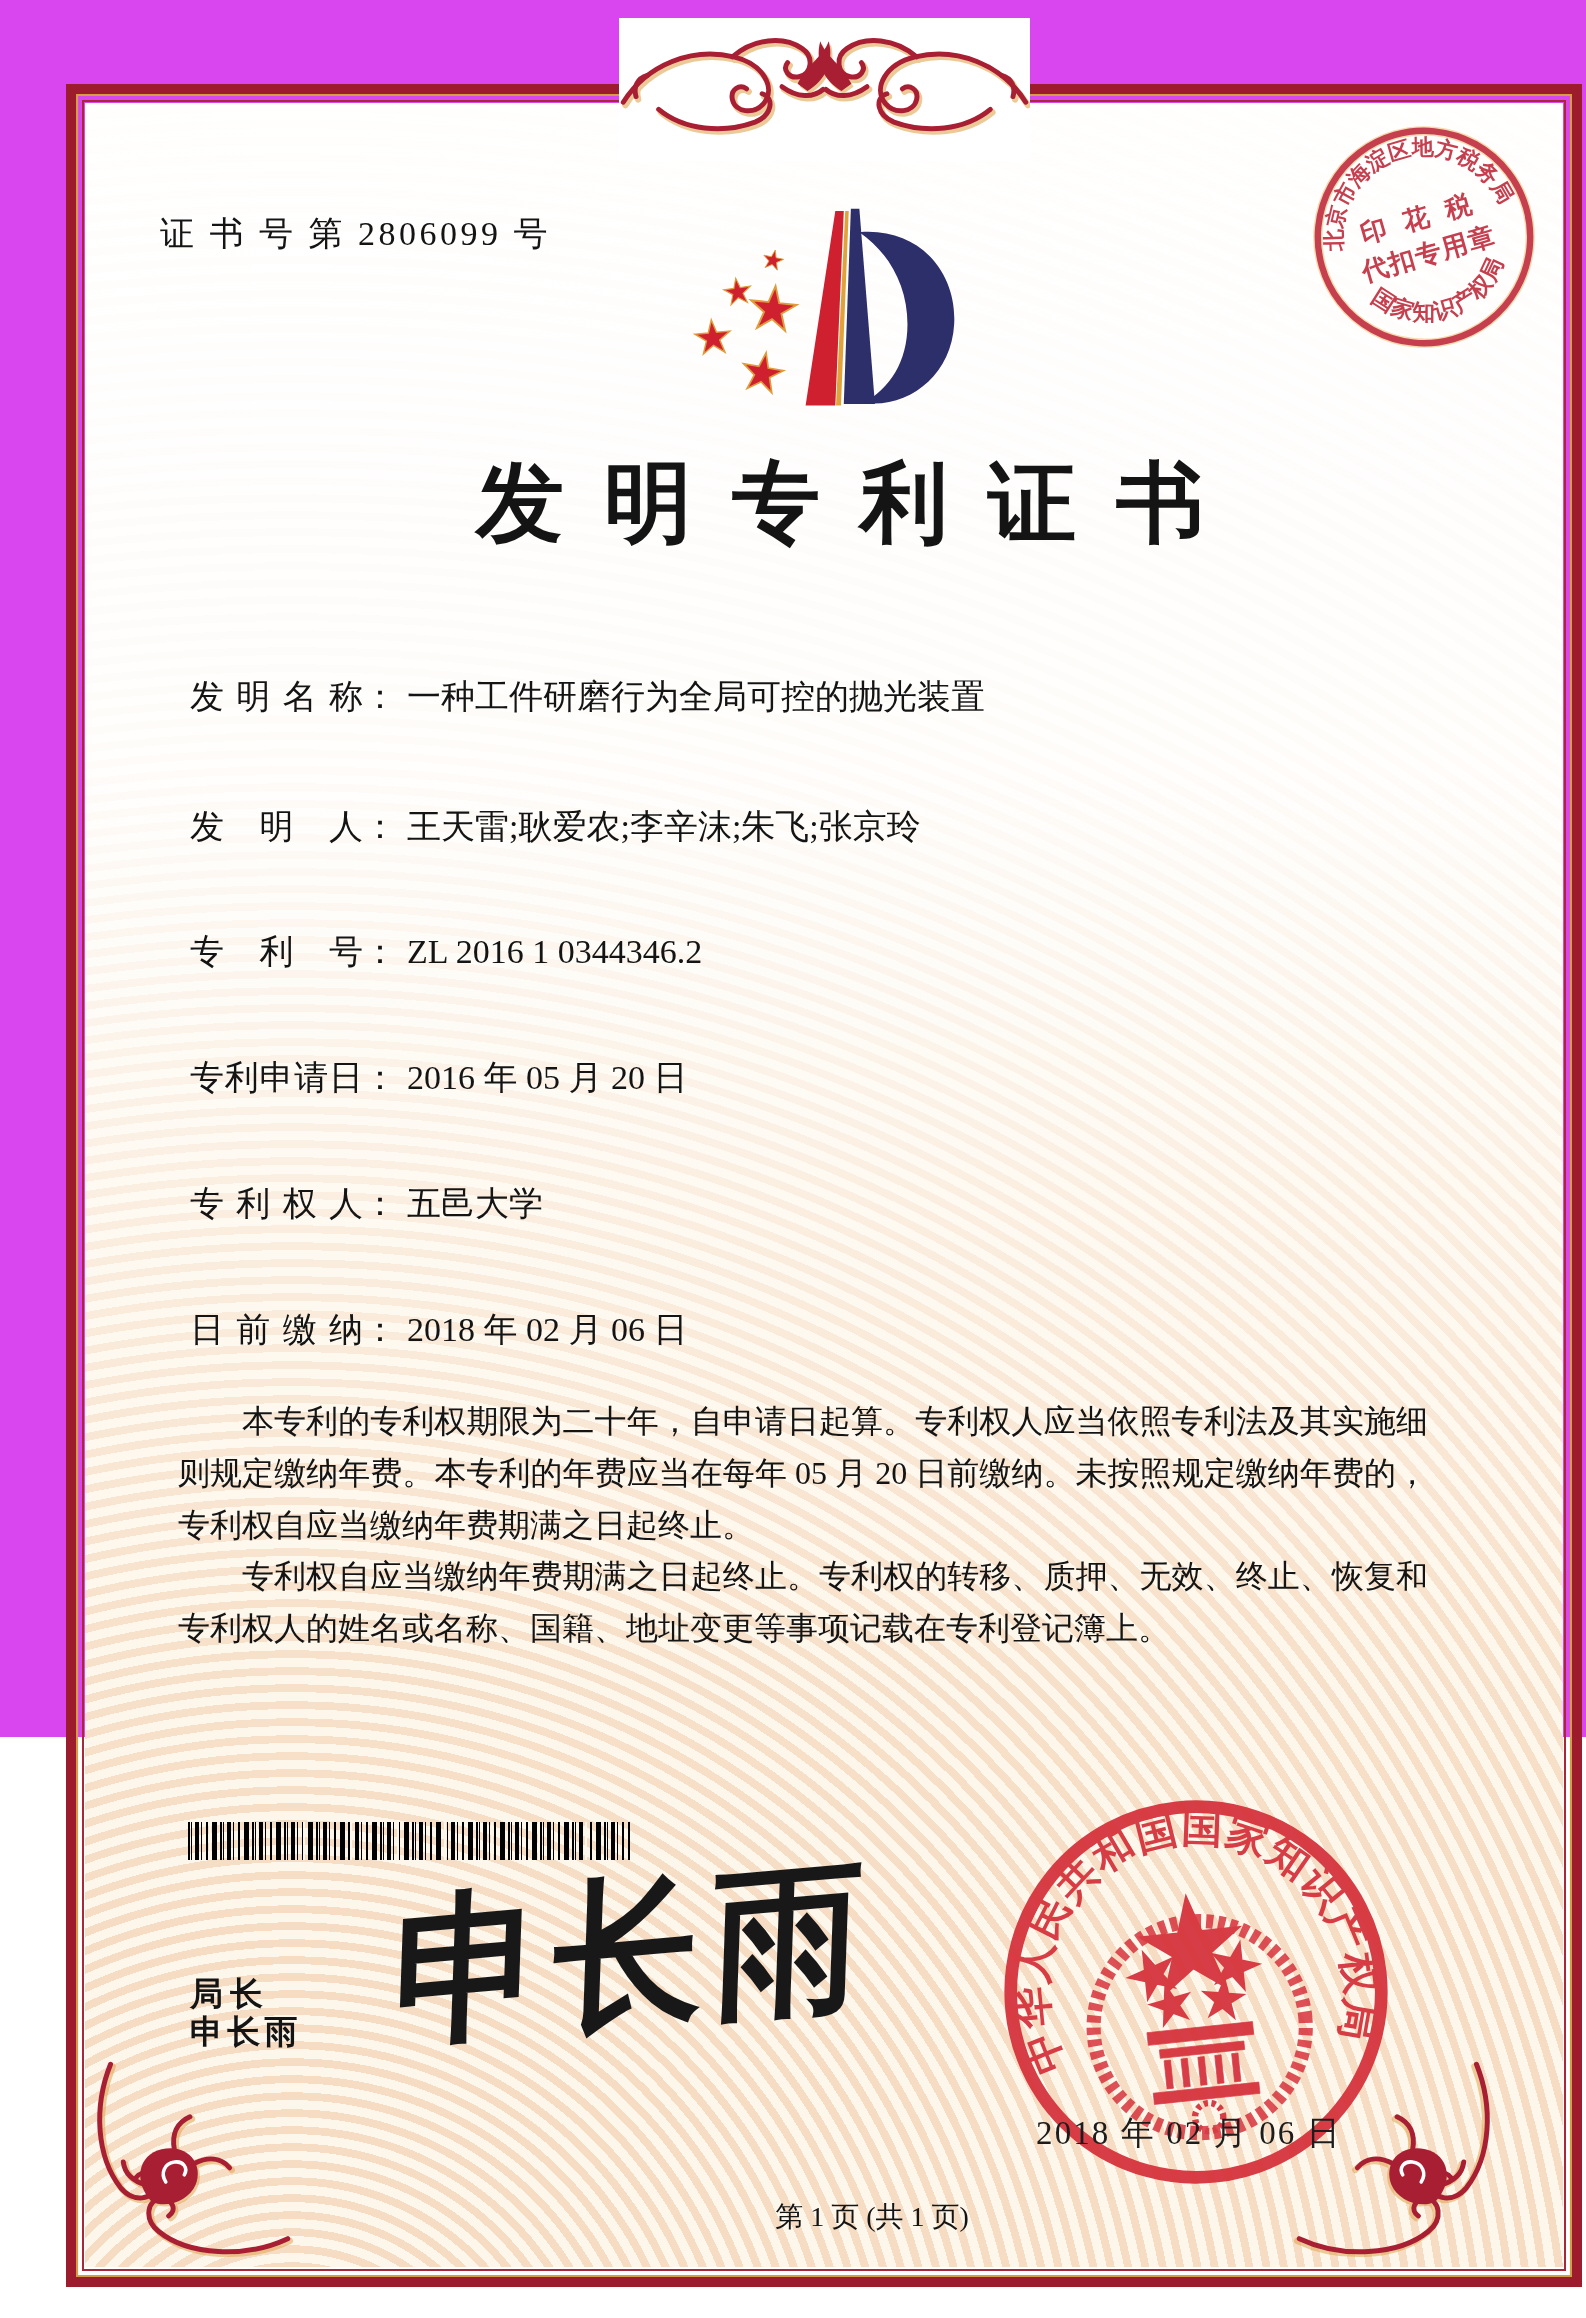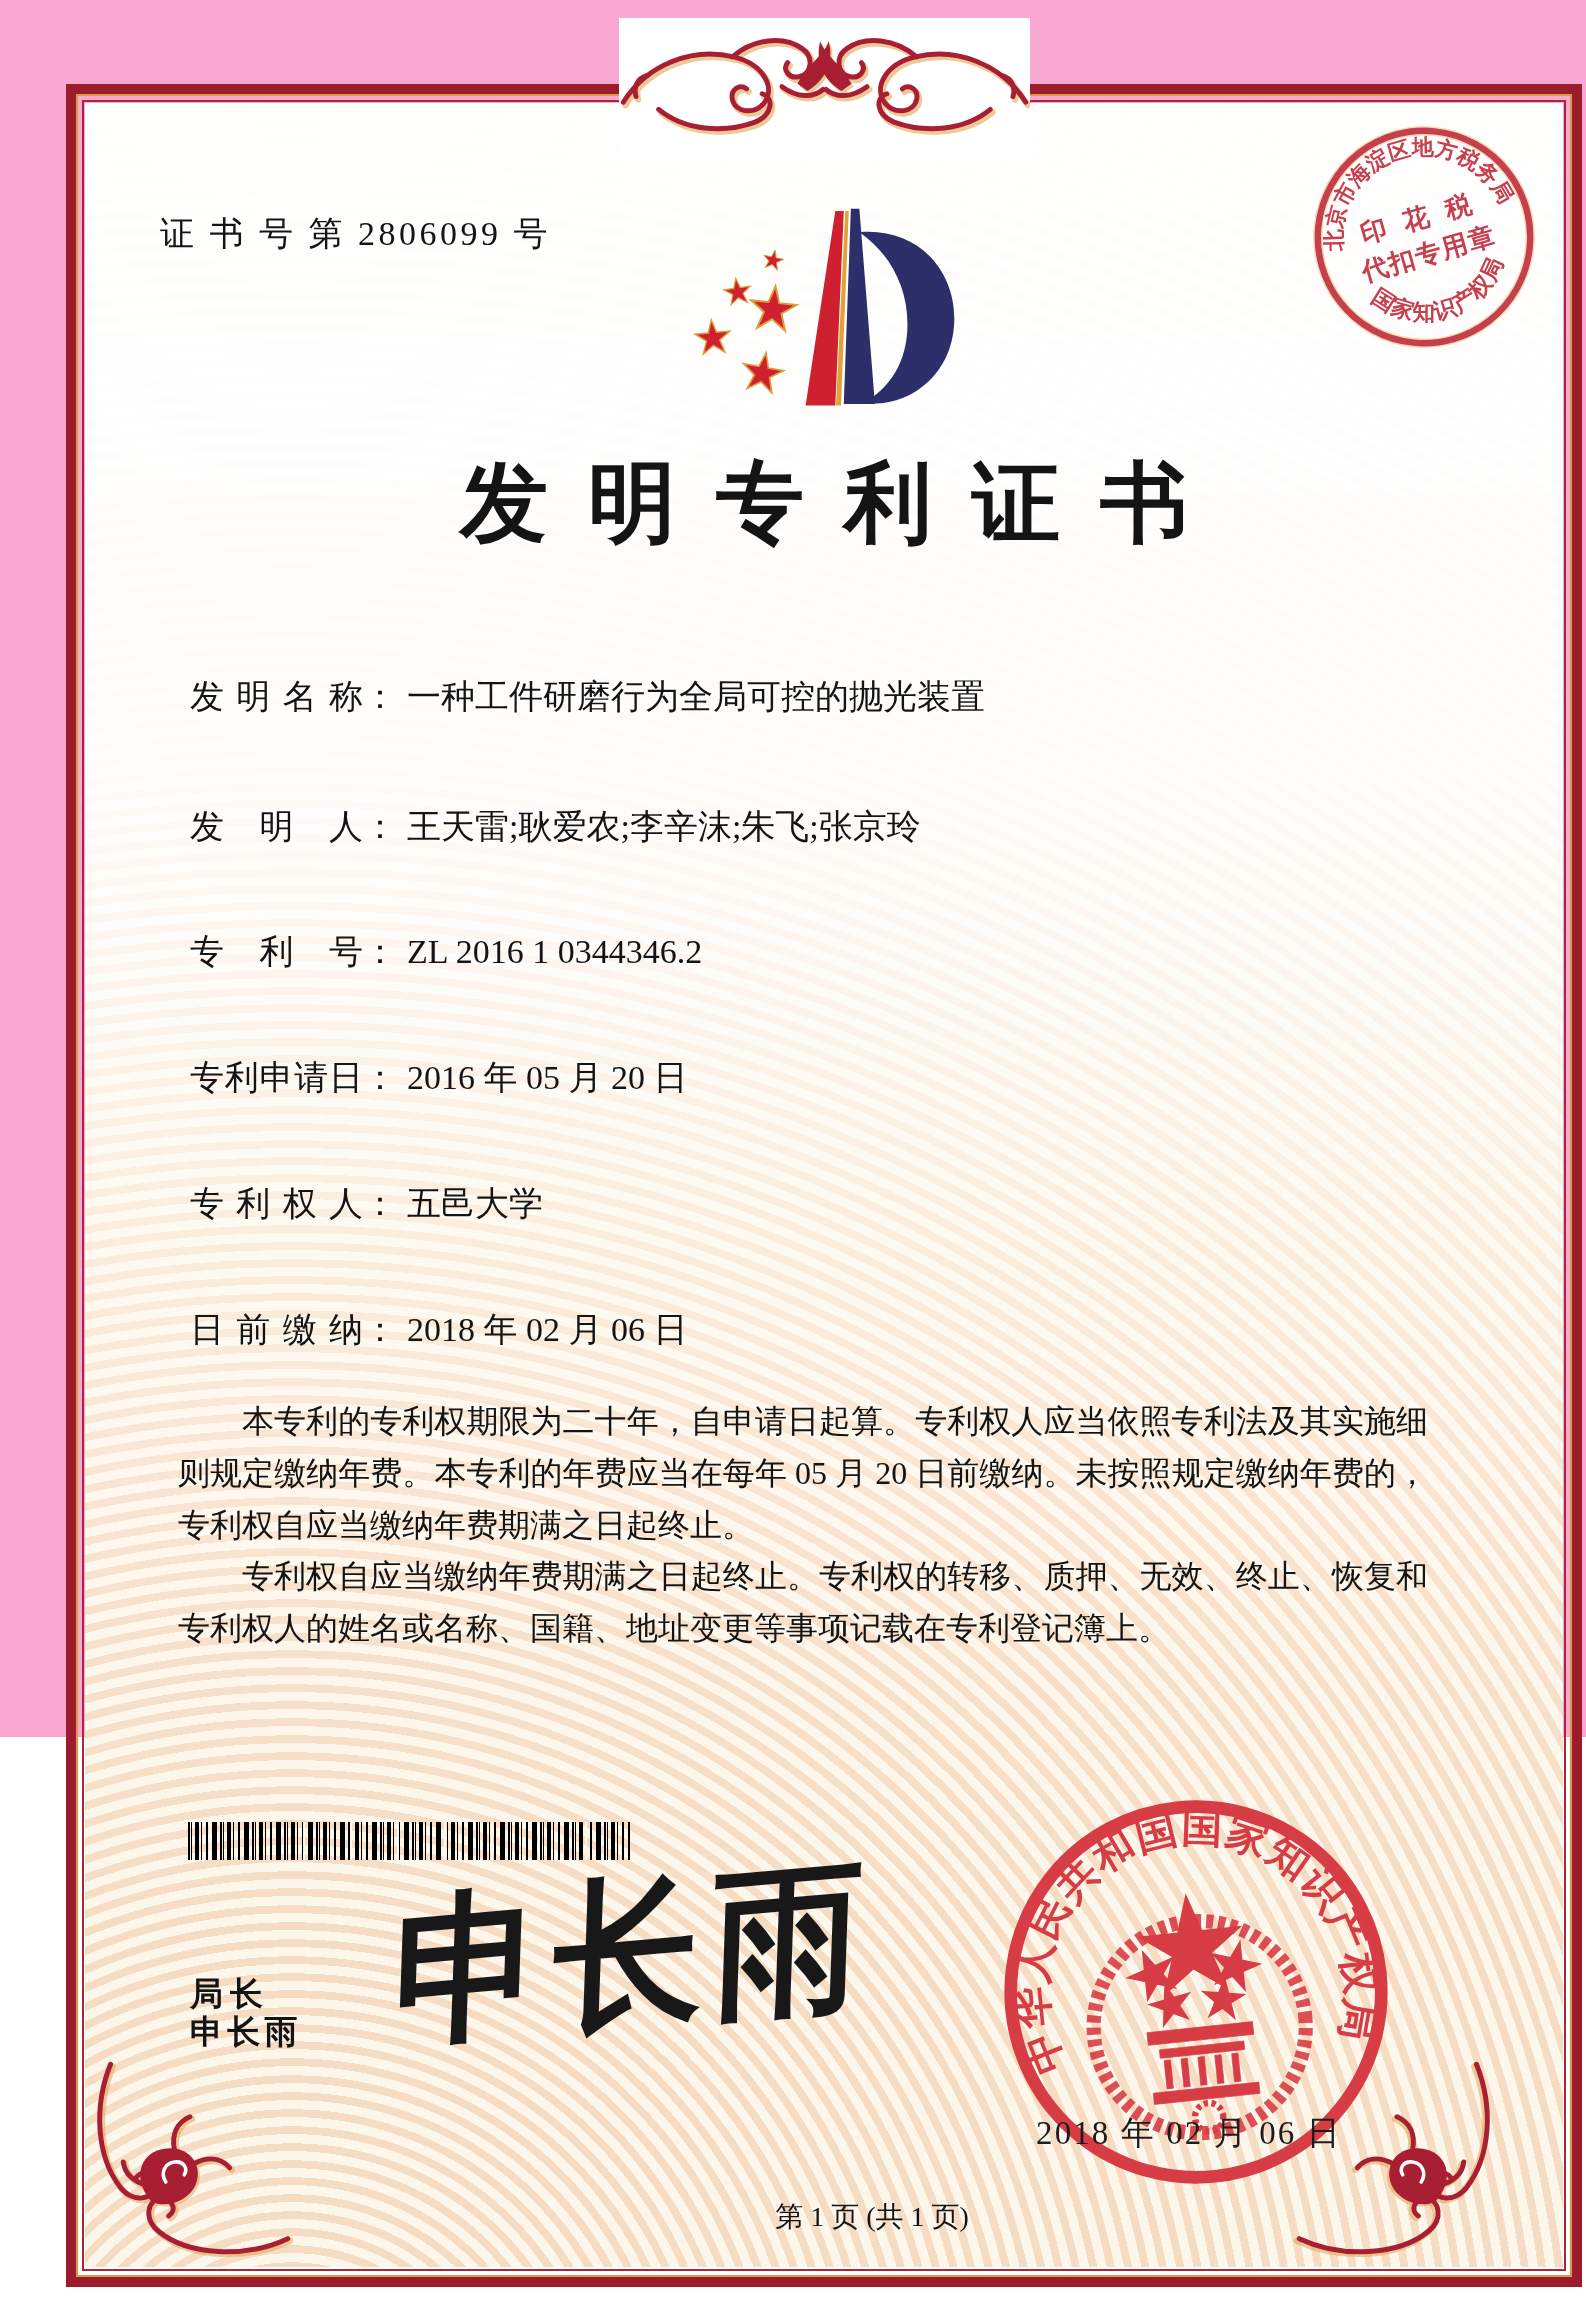--- a/index.html
+++ b/index.html
@@ -1,18 +1,18 @@
 <!DOCTYPE html>
 <html style="font-size:11.3px"><head>
 <meta charset="utf-8">
 <style>
   html,body{margin:0;padding:0;background:#ffffff;}
   body{width:1586px;height:2319px;overflow:hidden;
        font-family:"Liberation Serif","DejaVu Serif",serif;color:#141414;}
-  .page{position:absolute;left:0;top:0;width:1586px;height:1737px;background:#f9a8d4;}
+  .page{position:absolute;left:0;top:0;width:1586px;height:1737px;background:#d946ef;}
 
   
   .waves{position:absolute;left:85px;top:103px;width:1478px;height:2164px;z-index:1;
     background:
       linear-gradient(to bottom,rgba(255,255,255,.97) 0%,rgba(255,255,255,.9) 30%,
                       rgba(255,252,246,.55) 52%,rgba(255,250,242,.18) 70%,rgba(255,250,242,0) 85%),
       repeating-radial-gradient(circle at 14% 108%, #f6dcc3 0 7.8px, #fdf6ea 7.8px 17px),
       repeating-radial-gradient(circle at 86% 112%, rgba(246,220,195,.6) 0 9.2px, rgba(253,246,234,.6) 9.2px 20px);
   }
 
@@ -23,21 +23,21 @@
 
   .ornament{position:absolute;z-index:4;}
   #top-ornament{left:619px;top:18.4px;width:411px;height:143px;background:#ffffff;}
   #corner-left{left:68px;top:2043px;width:241px;height:241px;}
   #corner-right{left:1278px;top:2043px;width:241px;height:241px;}
 
   
   .cert-no{position:absolute;left:160px;top:211px;z-index:3;font-size:34px;letter-spacing:3.5px;}
   #cnipa-logo{position:absolute;left:674px;top:193px;width:283px;height:234px;z-index:3;}
   .title{position:absolute;left:85px;top:444px;width:1478px;z-index:3;text-align:center;
-         font-size:88px;font-weight:700;letter-spacing:40px;text-indent:40px;}
+         font-size:88px;font-weight:700;letter-spacing:40px;text-indent:40px;padding-left:16px;}
 
   
   #tax-stamp{position:absolute;left:1298px;top:111px;width:252px;height:252px;z-index:3;
              transform:rotate(-16deg);opacity:.92;}
   #tax-stamp text{fill:#c12f40;font-weight:700;font-family:"Liberation Serif",serif;}
 
   
   .field{position:absolute;left:190px;z-index:3;font-size:34px;white-space:nowrap;}
   .field .lbl{display:inline-block;width:173px;text-align:justify;text-align-last:justify;}
   .field .val{padding-left:10px;}

